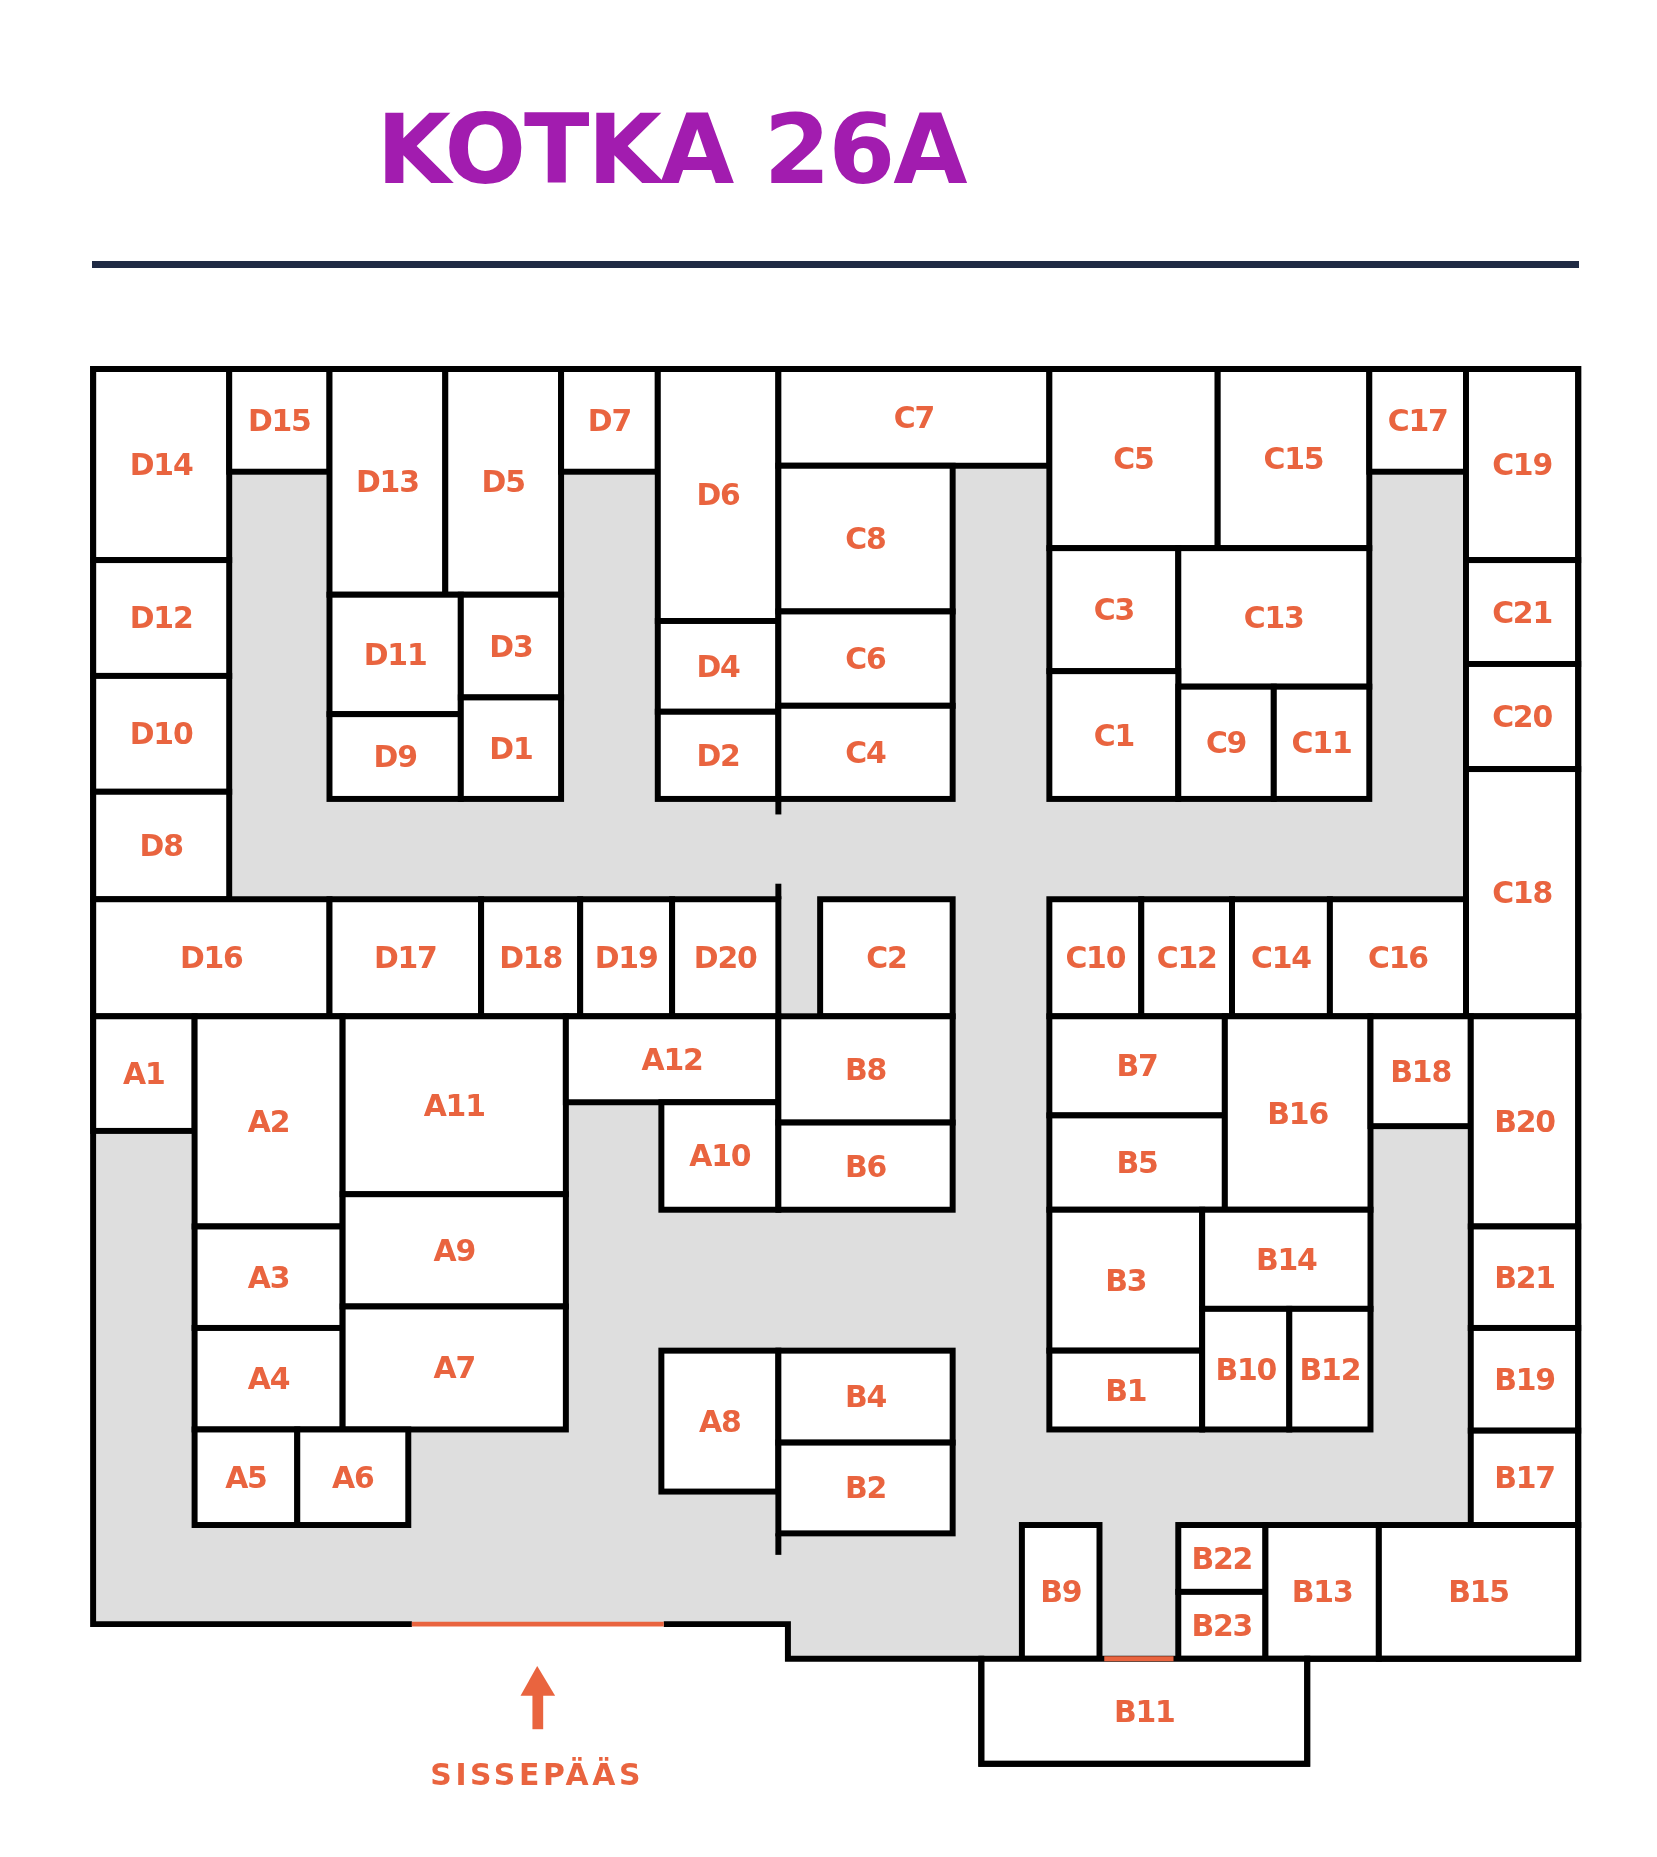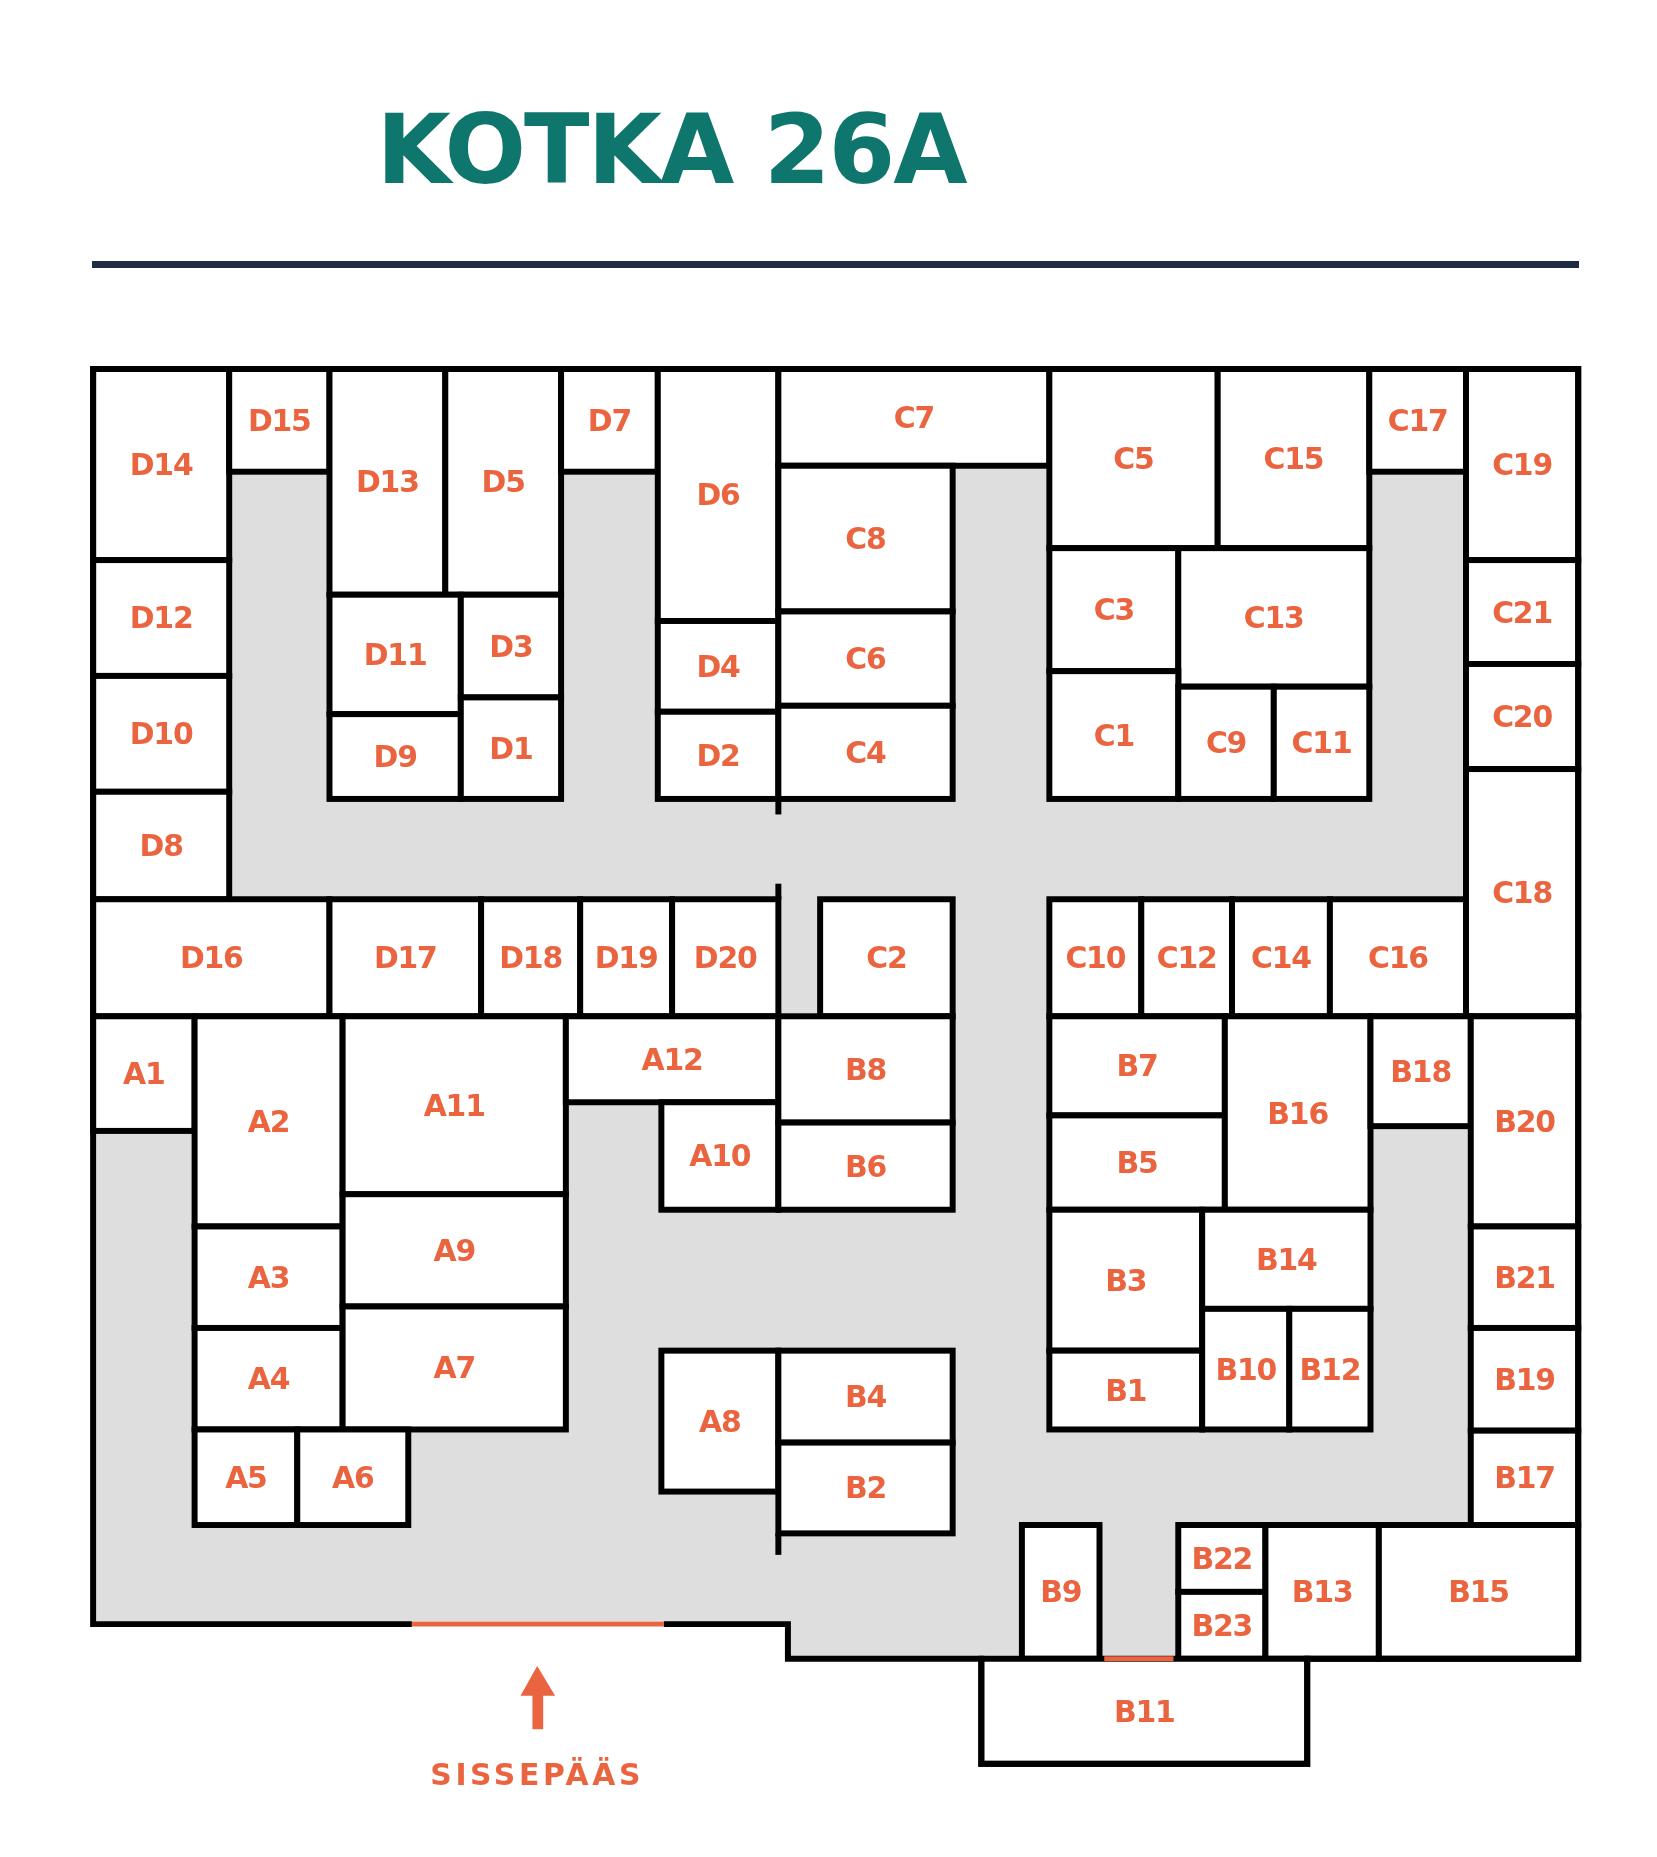--- a/index.html
+++ b/index.html
@@ -1,17 +1,17 @@
 <!DOCTYPE html>
 <html><head>
 <meta charset="utf-8">
 <style>
   html,body{margin:0;padding:0;background:#ffffff;}
   body{width:1657px;height:1857px;overflow:hidden;position:relative;font-family:"DejaVu Sans","Liberation Sans",sans-serif;}
-  .title{position:absolute;left:0;top:95px;width:1342px;text-align:center;font-family:"DejaVu Sans","Liberation Sans",sans-serif;font-weight:bold;font-size:96px;letter-spacing:-2px;color:#0f766e;line-height:110px;}
+  .title{position:absolute;left:0;top:95px;width:1342px;text-align:center;font-family:"DejaVu Sans","Liberation Sans",sans-serif;font-weight:bold;font-size:96px;letter-spacing:-2px;color:#a21caf;line-height:110px;}
   .rule{position:absolute;left:92px;top:261px;width:1487px;height:7px;background:#1f2a44;}
   svg.plan{position:absolute;left:0;top:0;width:1657px;height:1857px;}
   .room{fill:#ffffff;stroke:#000;stroke-width:5;}
   .corr{fill:#dedede;stroke:none;}
   .wall{stroke:#000;stroke-width:5;fill:none;}
   .lbl{fill:#e9643f;font-family:"DejaVu Sans","Liberation Sans",sans-serif;font-weight:bold;font-size:25px;text-anchor:middle;dominant-baseline:central;letter-spacing:-1px;}
   .door{stroke:#e9643f;stroke-width:4;}
   .entr{fill:#e9643f;font-family:"DejaVu Sans","Liberation Sans",sans-serif;font-weight:bold;font-size:25px;text-anchor:middle;letter-spacing:3px;}
 </style>
 </head>

